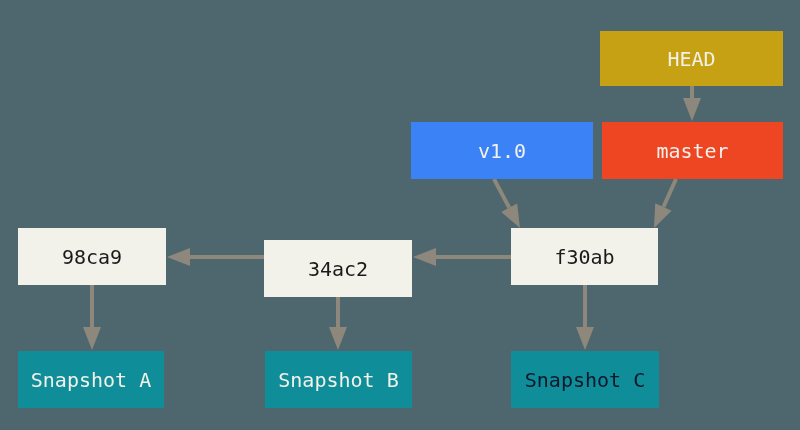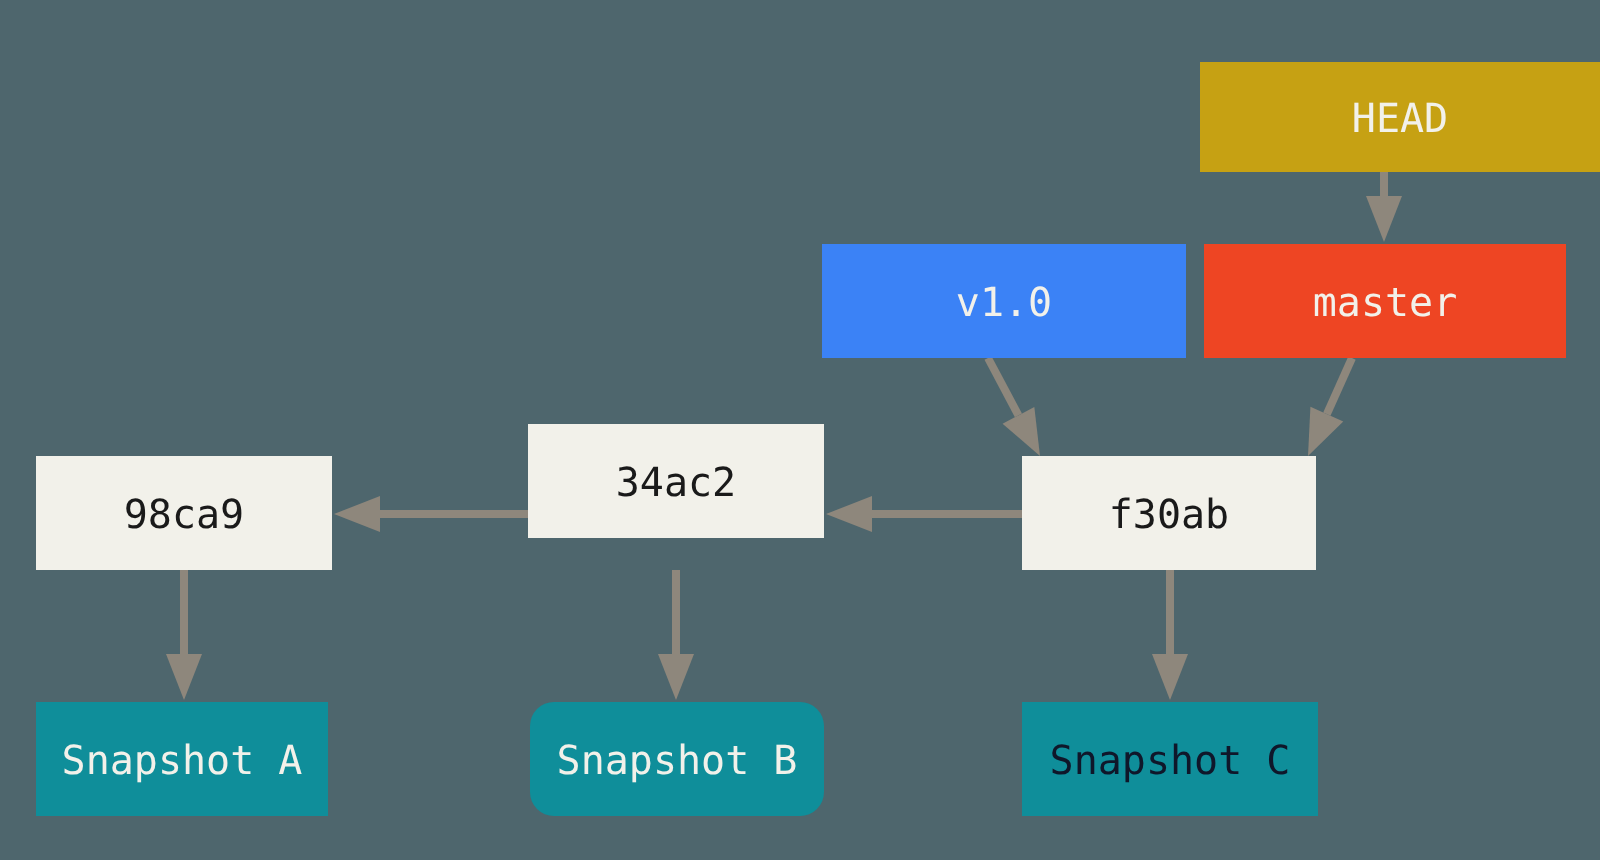--- a/index.html
+++ b/index.html
@@ -52,40 +52,40 @@
       <line x1="264" y1="257" x2="190" y2="257" stroke="#8E877C" stroke-width="4"></line>
       <polygon points="167,257 190,248 190,266" fill="#8E877C"></polygon>
       <line x1="92" y1="285" x2="92" y2="327" stroke="#8E877C" stroke-width="4"></line>
       <polygon points="92,350 83,327 101,327" fill="#8E877C"></polygon>
       <line x1="338" y1="285" x2="338" y2="327" stroke="#8E877C" stroke-width="4"></line>
       <polygon points="338,350 329,327 347,327" fill="#8E877C"></polygon>
       <line x1="585" y1="285" x2="585" y2="327" stroke="#8E877C" stroke-width="4"></line>
       <polygon points="585,350 576,327 594,327" fill="#8E877C"></polygon>
     </svg>
 
-<div class="node" style="left: 600px; top: 31px; width: 200px; height: 55px; background: rgb(198, 161, 19);">
+<div class="node" style="left: 600px; top: 31px; width: 183px; height: 55px; background: rgb(198, 161, 19);">
       <span style="color: rgb(242, 241, 234);">HEAD</span>
     </div>
     <div class="node" style="left: 411px; top: 122px; width: 182px; height: 57px; background: #3b82f6;">
       <span style="color: rgb(242, 241, 234);">v1.0</span>
     </div>
     <div class="node" style="left: 602px; top: 122px; width: 181px; height: 57px; background: rgb(238, 69, 35);">
       <span style="color: rgb(242, 241, 234);">master</span>
     </div>
     <div class="node" style="left: 18px; top: 228px; width: 148px; height: 57px; background: rgb(242, 241, 234);">
       <span style="color: rgb(26, 26, 26);">98ca9</span>
     </div>
-    <div class="node" style="left: 264px; top: 212px; width: 148px; height: 57px; background: rgb(242, 241, 234);">
+    <div class="node" style="left: 264px; top: 240px; width: 148px; height: 57px; background: rgb(242, 241, 234);">
       <span style="color: rgb(26, 26, 26);">34ac2</span>
     </div>
     <div class="node" style="left: 511px; top: 228px; width: 147px; height: 57px; background: rgb(242, 241, 234); text-align: center;">
       <span style="color: rgb(26, 26, 26);">f30ab</span>
     </div>
     <div class="node" style="left: 18px; top: 351px; width: 146px; height: 57px; background: rgb(15, 142, 154);">
       <span style="color: rgb(242, 241, 234);">Snapshot A</span>
     </div>
-    <div class="node" style="left: 265px; top: 351px; width: 147px; height: 57px; background: rgb(15, 142, 154); border-radius: 12px;">
+    <div class="node" style="left: 265px; top: 351px; width: 147px; height: 57px; background: rgb(15, 142, 154);">
       <span style="color: rgb(242, 241, 234);">Snapshot B</span>
     </div>
     <div class="node" style="left: 511px; top: 351px; width: 148px; height: 57px; background: rgb(15, 142, 154);">
       <span style="color: #0f172a;">Snapshot C</span>
     </div>
   </div>
 
 </body></html>

